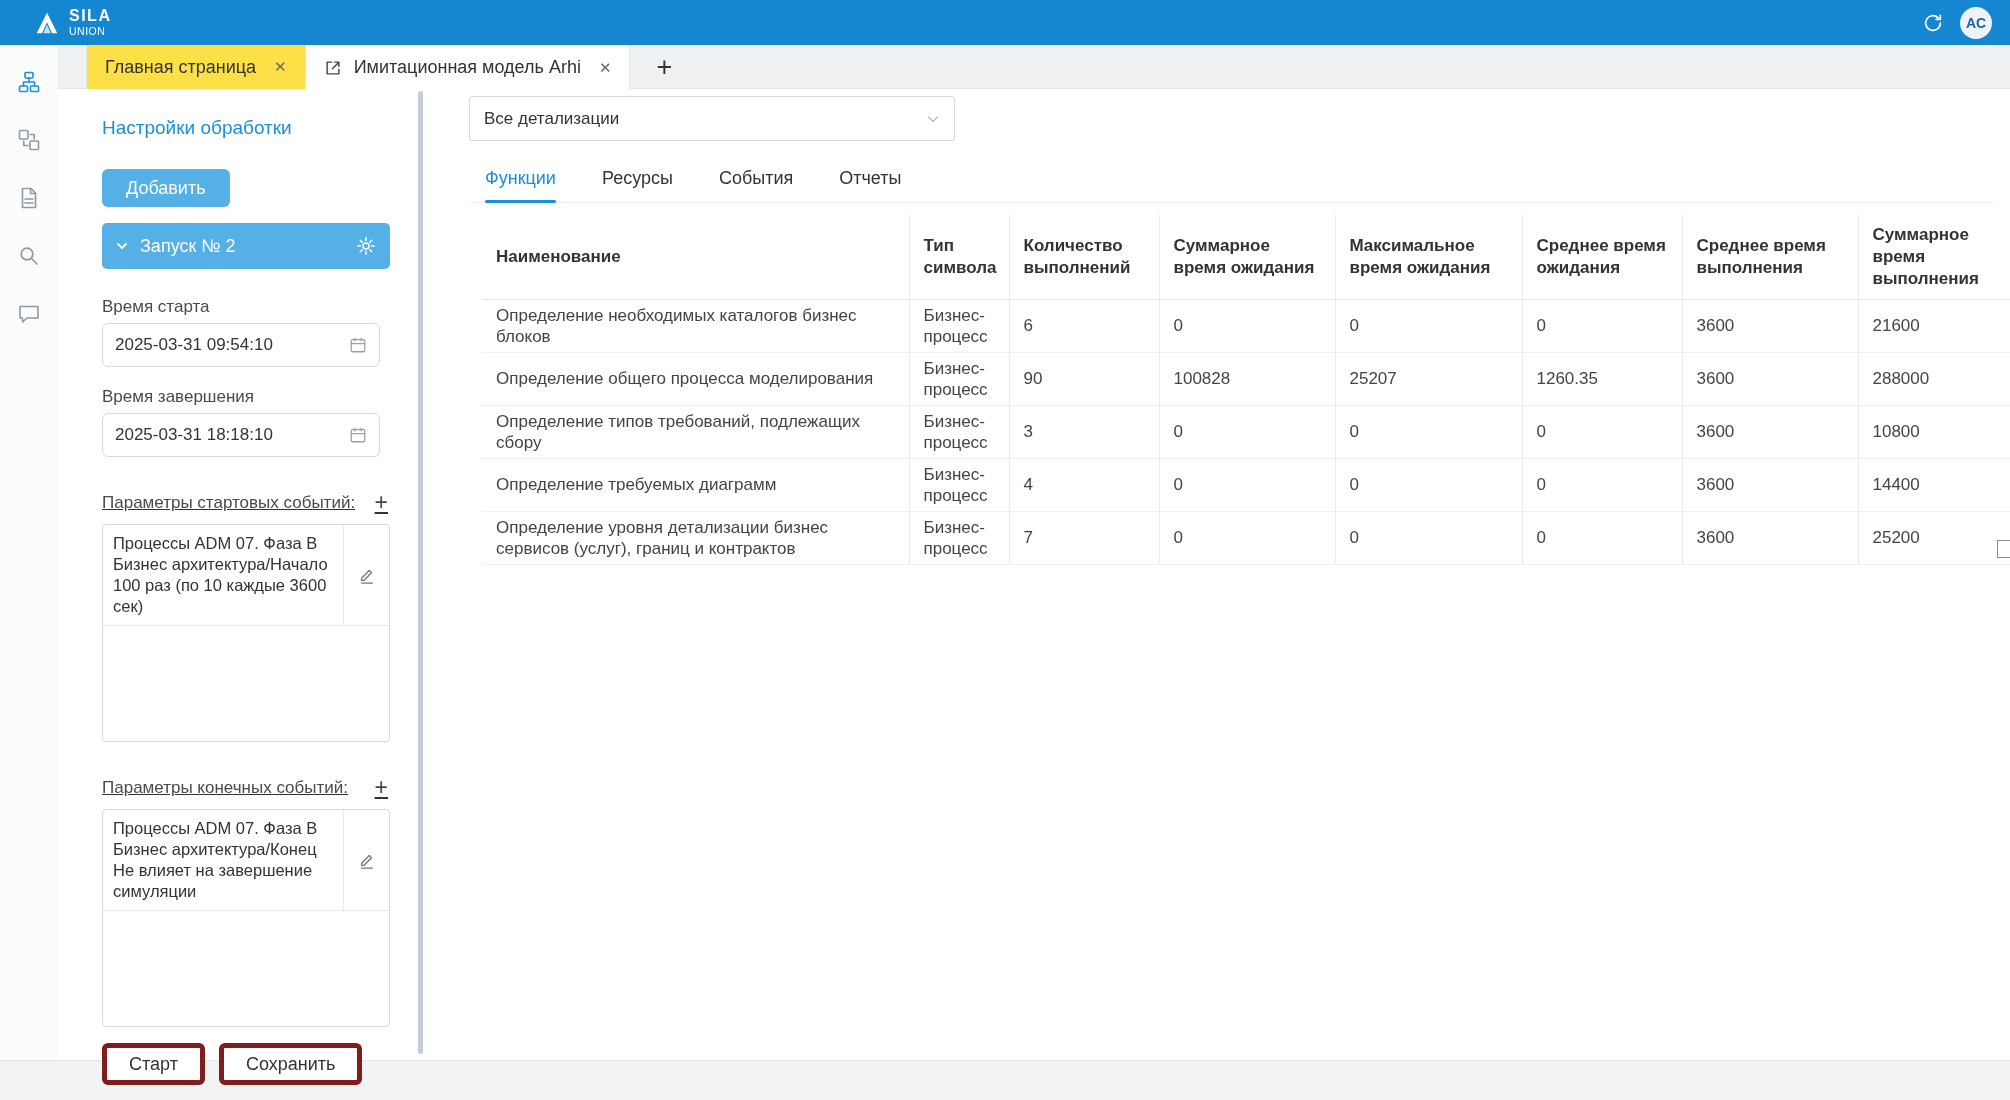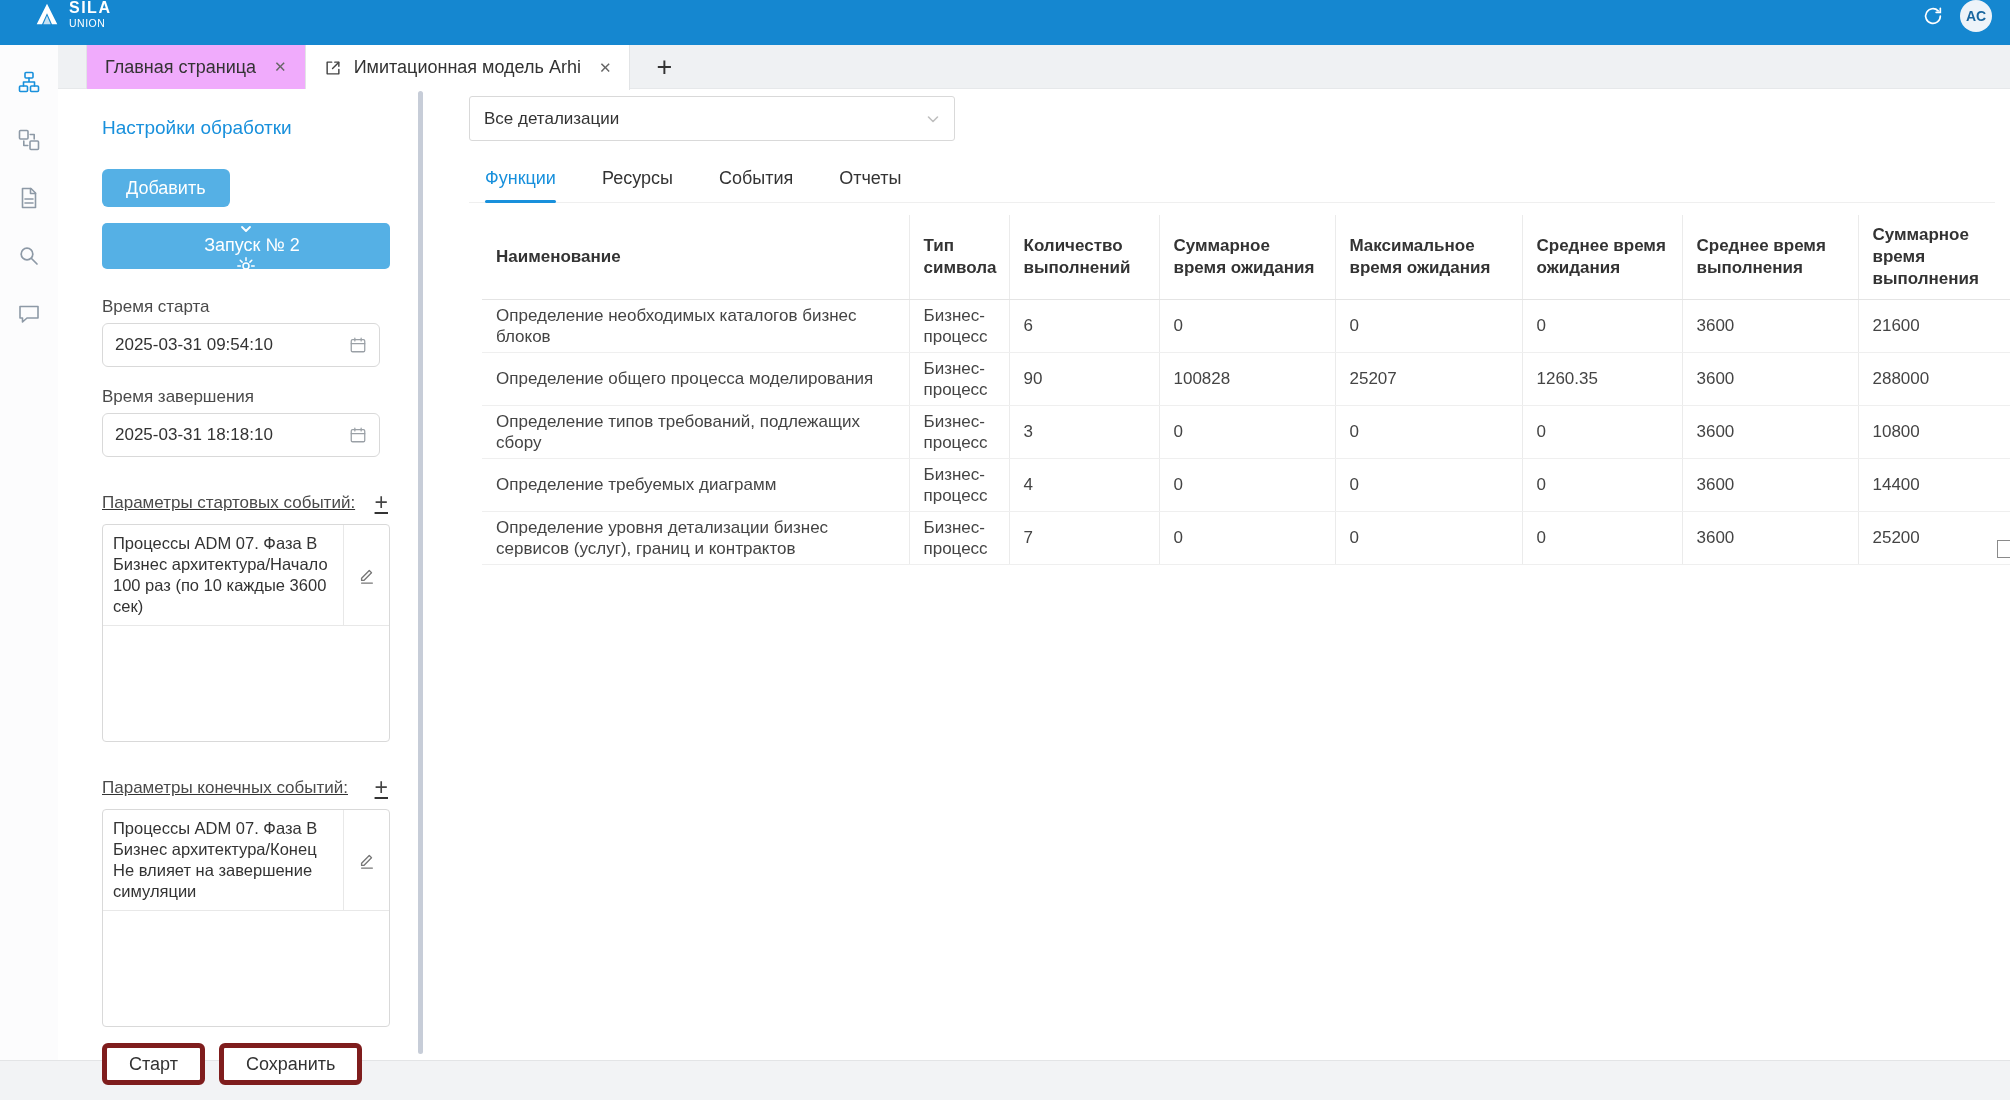--- a/index.html
+++ b/index.html
@@ -5,21 +5,21 @@
   * { box-sizing: border-box; }
   html, body { margin:0; padding:0; }
   body {
     width:2010px; height:1100px; overflow:hidden;
     background:#fff; color:#333;
     font-family:"Liberation Sans", sans-serif;
   }
   button { font-family:inherit; cursor:pointer; }
 
   
-  .topbar { height:45px; background:#1587d0; display:flex; align-items:flex-start; padding:0 18px 0 34px; }
+  .topbar { height:45px; background:#1587d0; display:flex; align-items:center; padding:0 18px 0 34px; }
   .logo { display:flex; align-items:center; gap:9px; }
   .logo-text { color:#fff; line-height:1; }
   .logo-text .l1 { font-size:16px; font-weight:bold; letter-spacing:1.5px; }
   .logo-text .l2 { font-size:10.5px; letter-spacing:.5px; margin-top:2px; }
   .topbar-right { margin-left:auto; display:flex; align-items:center; gap:16px; }
   .icon-btn { background:none; border:none; padding:0; display:flex; align-items:center; }
   .avatar { width:32px; height:32px; border-radius:50%; background:#edf3f9; color:#19669f;
             font-size:14px; font-weight:bold; display:flex; align-items:center; justify-content:center; cursor:pointer; }
 
   
@@ -28,34 +28,34 @@
   
   .icon-rail { width:58px; flex:none; padding-top:24px; display:flex; flex-direction:column; align-items:center; gap:32px; background:#fcfcfd; }
   .rail-item { width:26px; height:26px; display:flex; align-items:center; justify-content:center; cursor:pointer; }
 
   .right-col { flex:1; min-width:0; display:flex; flex-direction:column; }
 
   
   .tabbar { height:44px; background:#eff1f3; border-bottom:1px solid #e6e8ea; display:flex; align-items:flex-start; padding-left:28px; }
   .tab { height:44px; display:flex; align-items:center; gap:12px; padding:0 18px; background:#fff;
          border-right:1px solid #e2e4e6; font-size:18px; color:#333; cursor:pointer; white-space:nowrap; }
-  .tab.first { border-left:1px solid #e2e4e6; background:#f0abfc; }
+  .tab.first { border-left:1px solid #e2e4e6; background:#fde047; }
   .tab.active { height:45px; margin-bottom:-1px; }
   .tab-close { font-size:15px; color:#666; margin-left:6px; }
   .new-tab { font-size:27px; color:#333; background:none; border:none; margin-left:16px; height:44px; display:flex; align-items:center; padding:0 10px; }
 
   .content-row { display:flex; height:971px;gap:37px; }
 
   
   .left-panel { width:368px; flex:none; position:relative; padding:28px 36px 0 44px; }
   .panel-title { font-size:19px; color:#1890dc; }
   .add-btn { margin-top:30px; background:#55b0e5; color:#fff; border:none; border-radius:6px;
              height:38px; padding:0 24px; font-size:18px; display:block; }
   .run-header { margin-top:16px; width:288px; height:46px; background:#55b0e5; border-radius:5px;
-                display:flex; align-items:center; padding:0 14px; color:#fff; cursor:pointer;flex-direction:column; }
+                display:flex; align-items:center; padding:0 14px; color:#fff; cursor:pointer; }
   .run-label { font-size:18px; margin-left:12px; flex:1; }
   .section-label { font-size:17px; color:#4a4a4a; }
   .start-time-label { margin-top:28px; }
   .end-time-label { margin-top:20px; }
   .field-input { width:278px; height:44px; border:1px solid #d9d9d9; border-radius:6px; background:#fff;
                  display:flex; align-items:center; justify-content:space-between; padding:0 12px;
                  font-size:17px; color:#333; margin-top:6px; cursor:text; }
   .events-row { margin-top:34px; width:288px; display:flex; align-items:center; justify-content:space-between;text-decoration:underline; }
   .events-row.second { }
   .plus-btn { background:none; border:none; font-size:23px; color:#444; line-height:1; padding:0 2px; }

